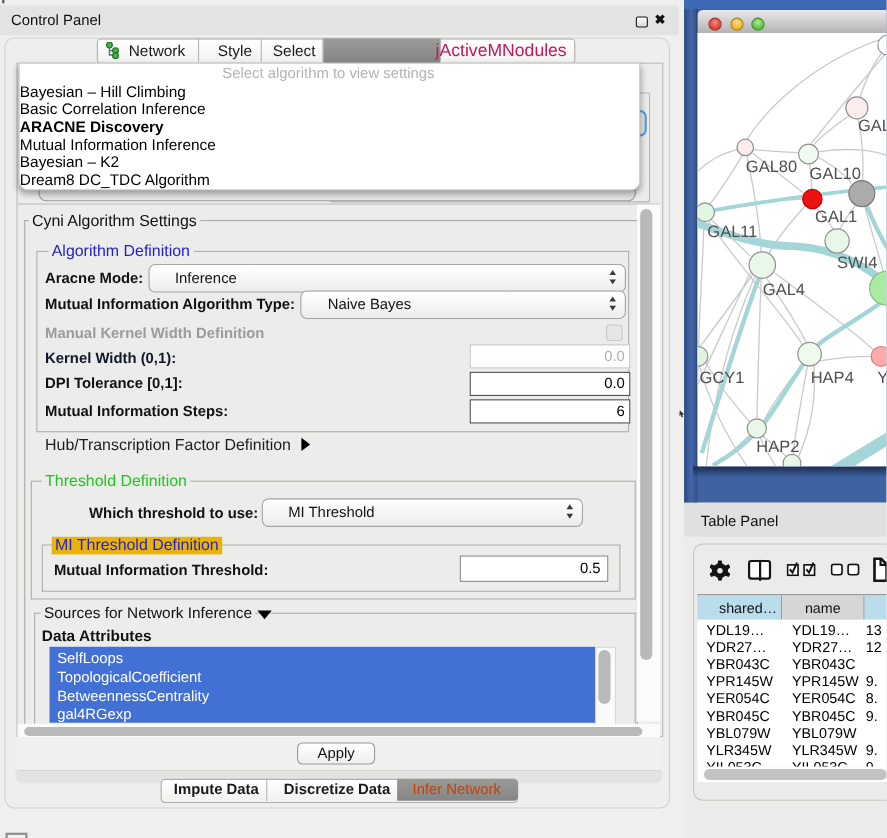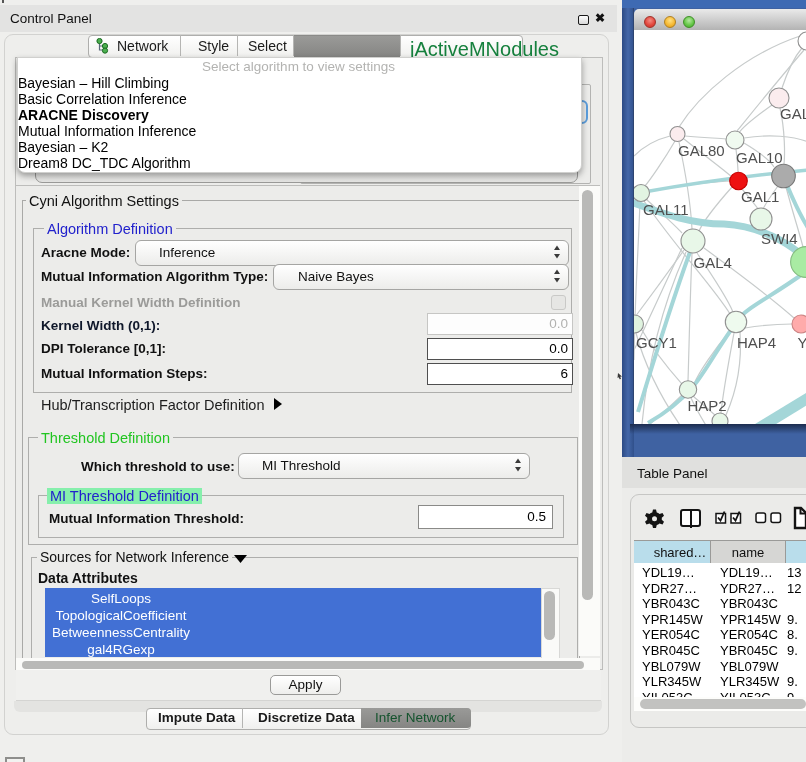--- a/index.html
+++ b/index.html
@@ -33,21 +33,21 @@
   <svg class="abs" style="left:8px;top:3px;" width="14" height="16" viewBox="0 0 14 16">
     <path d="M3.5 4 L3.5 12 L8 12 M3.5 8 L8 8" stroke="#5a6b7a" stroke-width="1.2" fill="none"></path>
     <circle cx="3.5" cy="3" r="2.6" fill="#4caf50" stroke="#1c6b22" stroke-width="1"></circle>
     <circle cx="9" cy="8" r="2.6" fill="#4caf50" stroke="#1c6b22" stroke-width="1"></circle>
     <circle cx="9" cy="12.6" r="2.6" fill="#4caf50" stroke="#1c6b22" stroke-width="1"></circle>
   </svg>
   <div class="abs" style="left:29px;top:3px;font-size:14px;color:#1a1a1a;">Network</div>
   <div class="abs" style="left:110px;top:3px;font-size:14px;color:#1a1a1a;">Style</div>
   <div class="abs" style="left:160px;top:3px;font-size:14px;color:#1a1a1a;">Select</div>
   <div class="abs" style="left:217px;top:3px;font-size:14px;color:#f2f2f2;margin-top:47px;">Cyni Toolbox</div>
-  <div class="abs" style="left:322px;top:3px;font-size:20px;color:#15803d;">jActiveMNodules</div>
+  <div class="abs" style="left:308px;top:3px;font-size:16px;color:#be185d;">jActiveMNodules</div>
 </div>
 
 <div class="abs" style="left:300px;top:84px;width:289px;height:98px;border:1px solid #b3b3b1;border-radius:2px;background:#ececea;"></div>
 <div class="abs" style="left:566px;top:100px;width:18px;height:20px;border:2.5px solid #5b9ddc;border-radius:6px;background:#e8e8e6;"></div>
 <div class="abs" style="left:35px;top:150px;width:541px;height:31px;border:1px solid #9a9a98;border-radius:7px;background:linear-gradient(#fcfcfc,#e4e4e2);"></div>
 <div class="abs" style="left:16px;top:185px;width:584px;height:1px;background:#bdbdbb;"></div>
 
 <div class="abs" style="left:17px;top:57px;width:563px;height:114px;background:#ffffff;border:1px solid #d0d0ce;border-radius:0 0 8px 8px;box-shadow:0 3px 6px rgba(0,0,0,0.35);"></div>
 <div class="abs" style="left:17px;top:59px;width:563px;text-align:center;font-size:13.5px;color:#b3b3b1;">Select algorithm to view settings</div>
 <div class="abs" style="left:18px;top:75px;font-size:14px;line-height:16px;color:#000;">
@@ -103,35 +103,35 @@
 
 <div class="abs b" style="left:81px;top:459px;font-size:13.5px;color:#111;">Which threshold to use:</div>
 <div class="combo abs" style="left:238px;top:453px;width:290px;height:24px;border:1px solid #a5a5a3;border-radius:6px;background:linear-gradient(#ffffff,#ececea);"></div>
 <div class="abs" style="left:262px;top:458px;font-size:13.5px;color:#111;">MI Threshold</div>
 <svg class="abs" style="left:514px;top:458px;" width="8" height="14" viewBox="0 0 8 14">
     <path d="M4 0.5 L7 5 L1 5 Z" fill="#3a3a3a"></path>
     <path d="M4 13.5 L7 9 L1 9 Z" fill="#3a3a3a"></path>
   </svg>
 
 <div class="abs" style="left:38px;top:495px;width:524px;height:41px;border:1px solid #aeaeac;"></div>
-<div class="abs" style="left:47px;top:488px;background:#86efac;padding:0 3px;font-size:14.5px;color:#2222cc;">MI Threshold Definition</div>
+<div class="abs" style="left:47px;top:488px;background:#eab308;padding:0 3px;font-size:14.5px;color:#2222cc;">MI Threshold Definition</div>
 
 <div class="abs b" style="left:49px;top:511px;font-size:13.5px;color:#111;">Mutual Information Threshold:</div>
 <div class="abs" style="left:418px;top:505px;width:127px;height:22px;border:1px solid #8a8a88;background:#ffffff;font-size:13.5px;color:#000;text-align:right;padding-right:6px;line-height:22px;">0.5</div>
 
 <div class="abs" style="left:31px;top:557px;width:545px;height:101px;border:1px solid #aeaeac;border-bottom:none;"></div>
 <div class="abs" style="left:37px;top:549px;background:#ececea;padding:0 3px;font-size:14px;color:#111;">Sources for Network Inference</div>
 <svg class="abs" style="left:233px;top:554px;" width="15" height="10" viewBox="0 0 15 10">
     <path d="M1 1 L14 1 L7.5 9 Z" fill="#000"></path>
   </svg>
 
 <div class="abs b" style="left:38px;top:570px;font-size:14px;color:#111;">Data Attributes</div>
 
 <div class="abs" style="left:45px;top:588px;width:496px;height:69px;background:#4270d4;"></div>
-<div class="abs" style="left:52px;top:590px;font-size:13.5px;line-height:17px;color:#ffffff;text-align:center;">SelfLoops<br>TopologicalCoefficient<br>BetweennessCentrality<br>gal4RGexp</div>
+<div class="abs" style="left:52px;top:590px;font-size:13.5px;line-height:17px;color:#ffffff;">SelfLoops<br>TopologicalCoefficient<br>BetweennessCentrality<br>gal4RGexp</div>
 
 <div class="abs" style="left:541px;top:588px;width:17px;height:71px;background:#fafaf8;border:1px solid #d8d8d6;"></div>
 <div class="abs" style="left:544px;top:591px;width:11px;height:49px;background:#b9b9b7;border-radius:6px;"></div>
 
 <div class="abs" style="left:579px;top:186px;width:21px;height:470px;background:#fbfbf9;"></div>
 <div class="abs" style="left:582px;top:190px;width:11px;height:410px;background:#b9b9b7;border-radius:6px;"></div>
 
 <div class="abs" style="left:16px;top:658px;width:584px;height:13px;background:#fbfbf9;"></div>
 <div class="abs" style="left:22px;top:661px;width:562px;height:8px;background:#b9b9b7;border-radius:4px;"></div>
 
@@ -139,21 +139,21 @@
 <div class="abs" style="left:14px;top:701px;width:588px;height:11px;background:#e3e3e1;border-radius:0 0 6px 6px;"></div>
 
 <div class="abs" style="left:270px;top:675px;width:69px;height:18px;border:1px solid #9a9a98;border-radius:5px;background:linear-gradient(#ffffff,#eeeeec);text-align:center;font-size:13.5px;color:#111;line-height:18px;">Apply</div>
 
 <div id="bottabs" class="abs" style="left:146px;top:708px;height:20px;">
   <div class="abs" style="left:0px;top:0px;width:323px;height:20px;background:linear-gradient(#ffffff,#f0f0ee);border:1px solid #aeaeac;border-radius:4px;"></div>
   <div class="abs" style="left:96px;top:0px;width:1px;height:20px;background:#b5b5b3;"></div>
   <div class="abs" style="left:215px;top:0px;width:110px;height:20px;background:linear-gradient(#9a9a98,#858583);border-radius:0 4px 4px 0;"></div>
   <div class="abs b" style="left:12px;top:2px;font-size:13.5px;color:#1a1a1a;">Impute Data</div>
   <div class="abs b" style="left:112px;top:2px;font-size:13.5px;color:#1a1a1a;">Discretize Data</div>
-  <div class="abs" style="left:229px;top:2px;font-size:13.5px;color:#14532d;">Infer Network</div>
+  <div class="abs" style="left:229px;top:2px;font-size:13.5px;color:#c2410c;">Infer Network</div>
 </div>
 
 <div class="abs" style="left:5px;top:757px;width:16px;height:14px;border:2px solid #8e8e8c;background:#f2f2f0;"></div>
 
 <div class="abs" style="left:622px;top:0px;width:184px;height:457px;background:#3f62a2;"></div>
 <div class="abs" style="left:622px;top:0px;width:12px;height:457px;background:linear-gradient(90deg,#2c4a84,#4467a8 50%,#30508b 100%);"></div>
 <div class="abs" style="left:622px;top:0px;width:184px;height:8px;background:#3e6ab3;"></div>
 <div class="abs" style="left:633px;top:8px;width:1px;height:416px;background:#2e4570;"></div>
 
 <div class="abs" style="left:630px;top:424px;width:176px;height:10px;background:linear-gradient(#1c2c4e,rgba(40,60,100,0));"></div>

